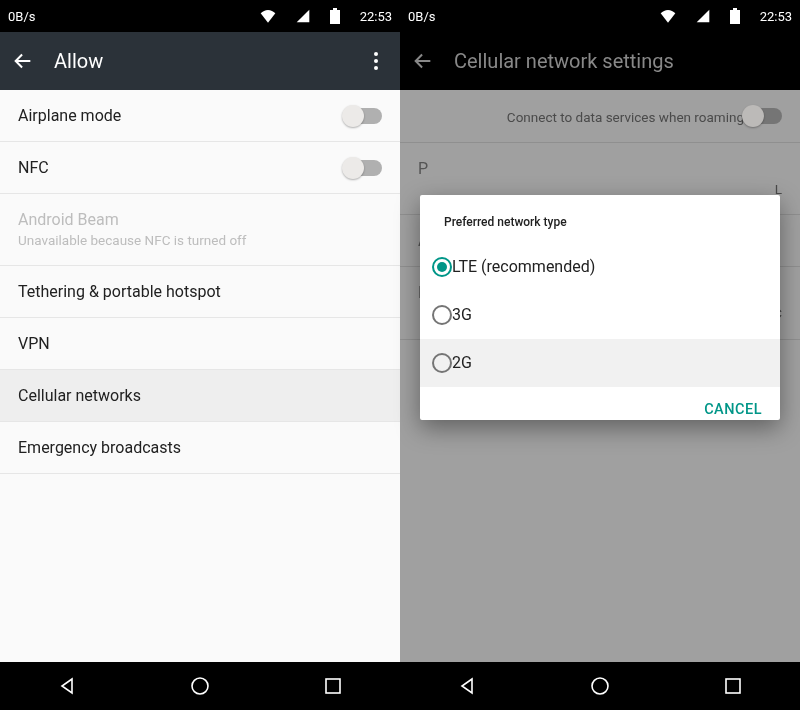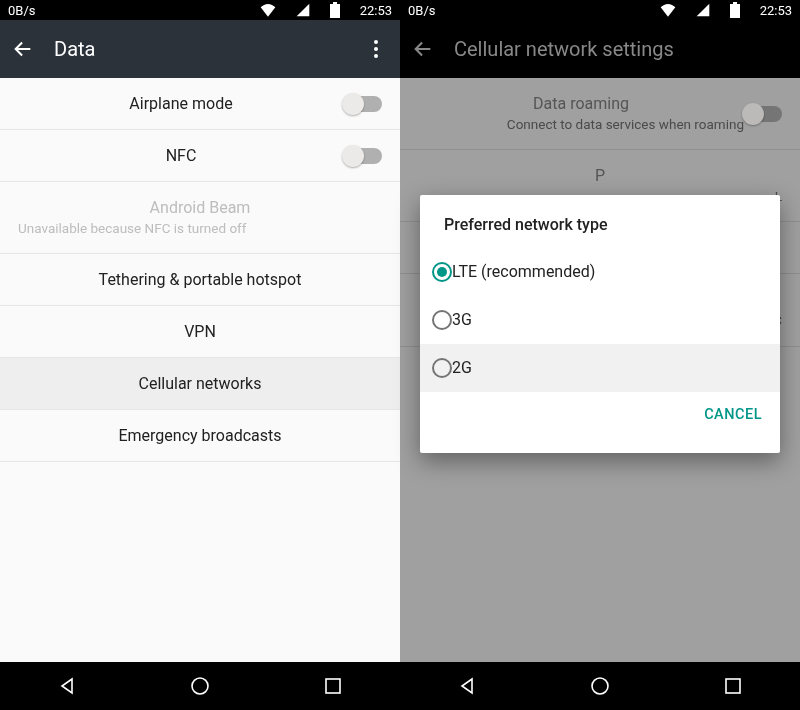--- a/index.html
+++ b/index.html
@@ -1,48 +1,48 @@
 <!DOCTYPE html>
 <html><head>
 <meta charset="utf-8">
 <style>
 * { margin: 0; padding: 0; box-sizing: border-box; font-family: Roboto, Arial, sans-serif; }
 body { background: #fff; width: 800px; height: 710px; display: flex; }
 .phone { width: 400px; height: 710px; display: flex; flex-direction: column; position: relative; }
-.status-bar { background: #000; height: 20px; color: #fff; display: flex; justify-content: space-between; align-items: center; padding: 0 8px; font-size: 13px; }
+.status-bar { background: #000; height: 32px; color: #fff; display: flex; justify-content: space-between; align-items: center; padding: 0 8px; font-size: 13px; }
 .status-right { display: flex; align-items: center; gap: 20px; }
 .toolbar { background: #2b3239; height: 58px; display: flex; align-items: center; padding: 0 12px; color: #fff; }
 .toolbar-title { font-size: 20px; font-weight: 400; margin-left: 20px; flex: 1; }
 .content { flex: 1; background: #fafafa; overflow: hidden; }
 .row { padding: 16px 18px; border-bottom: 1px solid #e6e6e6; background: #fafafa; display: flex; align-items: center; }
 .row-text { flex: 1; }
-.row-title { font-size: 16px; color: #212121; text-align: center; }
+.row-title { font-size: 16px; color: #212121; }
 .row-sub { font-size: 13.5px; color: #757575; margin-top: 2px; line-height: 1.35; }
 .row.disabled .row-title, .row.disabled .row-sub { color: #bdbdbd; }
 .row.selected { background: #eeeeee; }
 .toggle { width: 38px; height: 16px; background: #b0b0b0; border-radius: 10px; position: relative; }
 .toggle::after { content: ''; position: absolute; left: -2px; top: -3px; width: 22px; height: 22px; background: #eceae8; border-radius: 50%; box-shadow: 0 1px 2px rgba(0,0,0,0.3); }
 .nav-bar { background: #000; height: 48px; display: flex; justify-content: space-around; align-items: center; }
 .dimmed .toolbar { background: #000000; }
 .dimmed .toolbar-title, .dimmed .back-arrow svg { color: #888; stroke: #888; }
 .dimmed .row-title { color: #555; }
 .dimmed .row-sub { color: #4a4a4a; text-align: right; }
 .dimmed .content { background: #a0a0a0; }
 .dimmed .row { background: #a0a0a0; border-bottom-color: #8f8f8f; }
 .dimmed .toggle { background: #757575; }
 .dimmed .toggle::after { background: #bcbab8; }
 .dialog { position: absolute; left: 20px; right: 20px; top: 195px; background: #fff; box-shadow: 0 8px 24px rgba(0,0,0,0.4); border-radius: 2px; }
-.dialog-title { padding: 20px 24px 14px; font-size: 16px; font-weight: 500; color: #212121; }
+.dialog-title { padding: 20px 24px 14px; font-size: 12px; font-weight: 500; color: #212121; }
 .radio-row { display: flex; align-items: flex-start; padding: 14px 12px; }
 .radio-row.hover { background: #f1f1f1; }
 .radio-label { font-size: 16px; color: #212121; }
 .radio { width: 20px; height: 20px; border: 2px solid #757575; border-radius: 50%; display: flex; align-items: center; justify-content: center; }
 .radio.checked { border-color: #009688; }
 .radio.checked::after { content: ''; width: 10px; height: 10px; background: #009688; border-radius: 50%; }
-.dialog-actions { display: flex; justify-content: flex-end; padding: 14px 18px 30px; }
+.dialog-actions { display: flex; justify-content: flex-end; padding: 14px 18px 2px; }
 .dialog-btn { color: #009688; font-size: 14.5px; font-weight: 500; letter-spacing: 0.5px; cursor: pointer; }
 .back-arrow, .overflow { display: flex; align-items: center; justify-content: center; cursor: pointer; }
 .overflow { width: 24px; margin-left: auto; }
 .nav-icon { display: flex; align-items: center; justify-content: center; width: 60px; height: 48px; }
 </style>
 </head>
 <body>
 
 <div class="phone">
   <div class="status-bar">
@@ -60,21 +60,21 @@
         </svg>
       <span>22:53</span>
     </div>
   </div>
   <div class="toolbar">
     <span class="back-arrow">
       <svg width="22" height="22" viewBox="0 0 24 24" fill="none" stroke="#fff" stroke-width="2.2">
           <path d="M20 12H4M11 5l-7 7 7 7"></path>
         </svg>
     </span>
-    <span class="toolbar-title">Data</span>
+    <span class="toolbar-title">Allow</span>
     <span class="overflow">
       <svg width="4" height="18" viewBox="0 0 4 18" fill="#fff">
           <circle cx="2" cy="2" r="2"></circle>
           <circle cx="2" cy="9" r="2"></circle>
           <circle cx="2" cy="16" r="2"></circle>
         </svg>
     </span>
   </div>
   <div class="content">
     <div class="row">
@@ -156,21 +156,20 @@
     <span class="back-arrow">
       <svg width="22" height="22" viewBox="0 0 24 24" fill="none" stroke="#888" stroke-width="2.2">
           <path d="M20 12H4M11 5l-7 7 7 7"></path>
         </svg>
     </span>
     <span class="toolbar-title">Cellular network settings</span>
   </div>
   <div class="content">
     <div class="row">
       <div class="row-text">
-        <div class="row-title">Data roaming</div>
         <div class="row-sub">Connect to data services when roaming</div>
       </div>
       <div class="toggle"></div>
     </div>
     <div class="row">
       <div class="row-text">
         <div class="row-title">P</div>
         <div class="row-sub">L</div>
       </div>
     </div>

